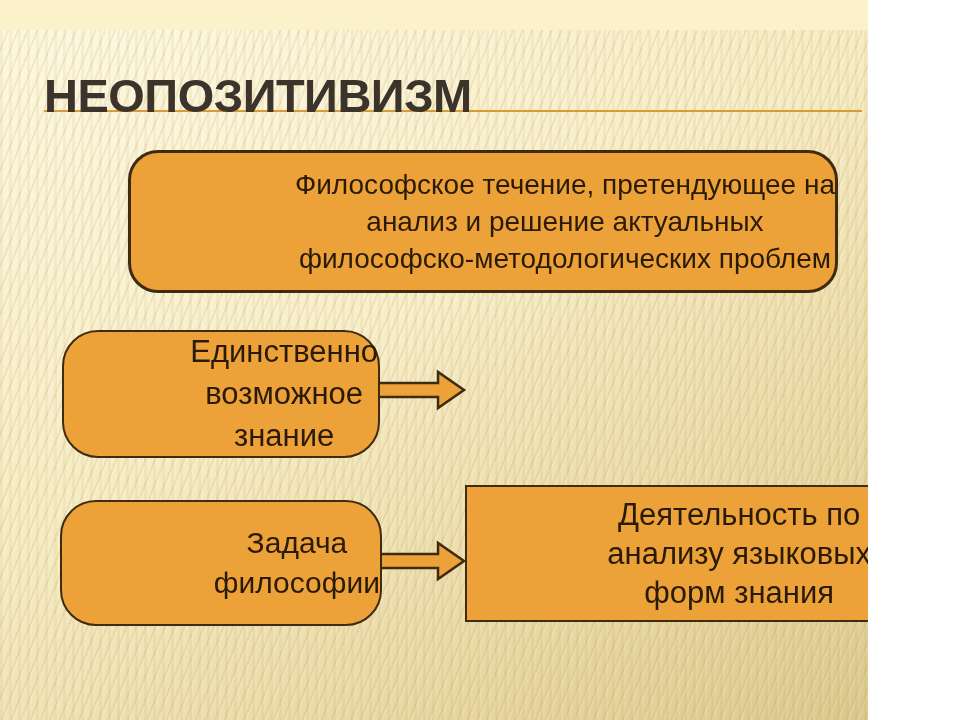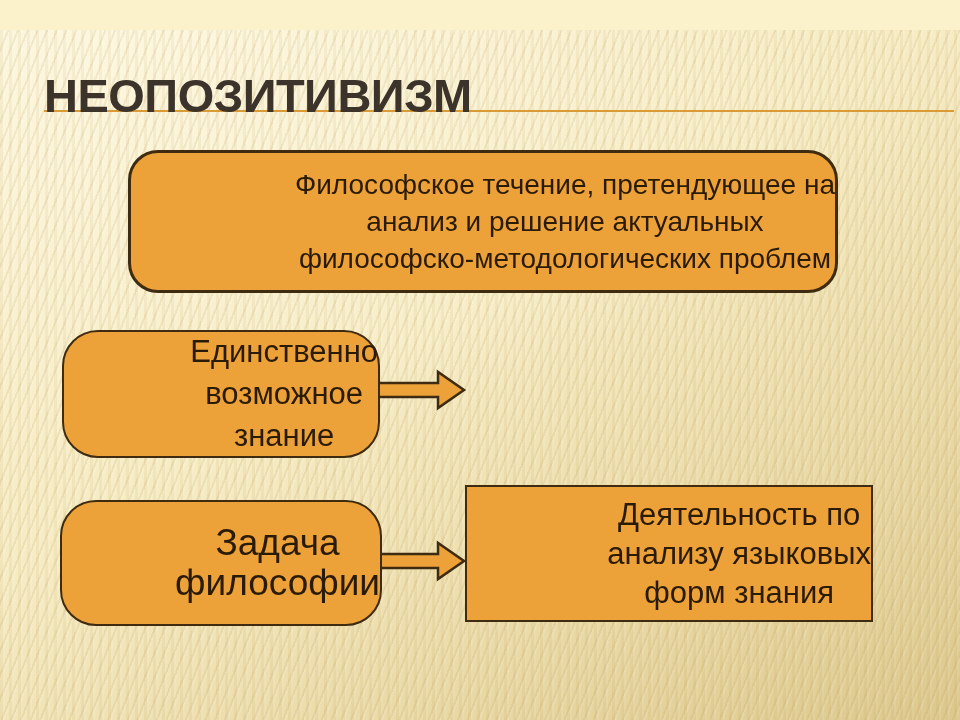--- a/index.html
+++ b/index.html
@@ -3,21 +3,21 @@
 <meta charset="utf-8">
 <style>
   html, body { margin: 0; padding: 0; }
   body {
     width: 960px; height: 720px;
     font-family: "Liberation Sans", sans-serif;
     overflow: hidden;
   }
   .slide {
     position: relative;
-    width: 960px; height: 720px;
+    width: 868px; height: 720px;
     overflow: hidden;
     background: #F7ECC4;
   }
   
   .bg {
     position: absolute; inset: 0;
     background:
       radial-gradient(140% 120% at 12% 0%, rgba(255,252,238,0.55) 0%, rgba(255,252,238,0) 55%),
       linear-gradient(150deg, #FAF1CE 0%, #F6ECC4 45%, #E9D9A5 75%, #DCC88C 100%);
   }
@@ -67,21 +67,21 @@
   .box .box-text { white-space: pre-line; }
   .def-box {
     left: 128px; top: 150px; width: 710px; height: 143px;
     border-radius: 30px;
     font-size: 28px; line-height: 37px;
   }
   .rounded-box { border-radius: 36px; border-width: 2.5px; }
   .rect-box { border-radius: 0; border-width: 2.5px; }
   .src-box-0 { left: 62px; top: 330px; width: 318px; height: 128px; font-size: 31px; line-height: 42px; }
   .tgt-box-0 { left: 465px; top: 333px; width: 408px; height: 116px; font-size: 31px; line-height: 42px; }
-  .src-box-1 { left: 60px; top: 500px; width: 322px; height: 126px; font-size: 37px; line-height: 40px; }
+  .src-box-1 { left: 60px; top: 500px; width: 322px; height: 126px; font-size: 30px; line-height: 40px; }
   .tgt-box-1 { left: 465px; top: 485px; width: 408px; height: 137px; font-size: 31px; line-height: 39px; }
   .arrow {
     position: absolute; width: 92px; height: 44px; z-index: 2;
   }
   .arrow-0 { left: 375px; top: 368px; }
   .arrow-1 { left: 375px; top: 539px; }
   .arrow path {
     fill: var(--box-fill, #EDA139);
     stroke: var(--box-border, #3E2B10);
     stroke-width: 2.5;

